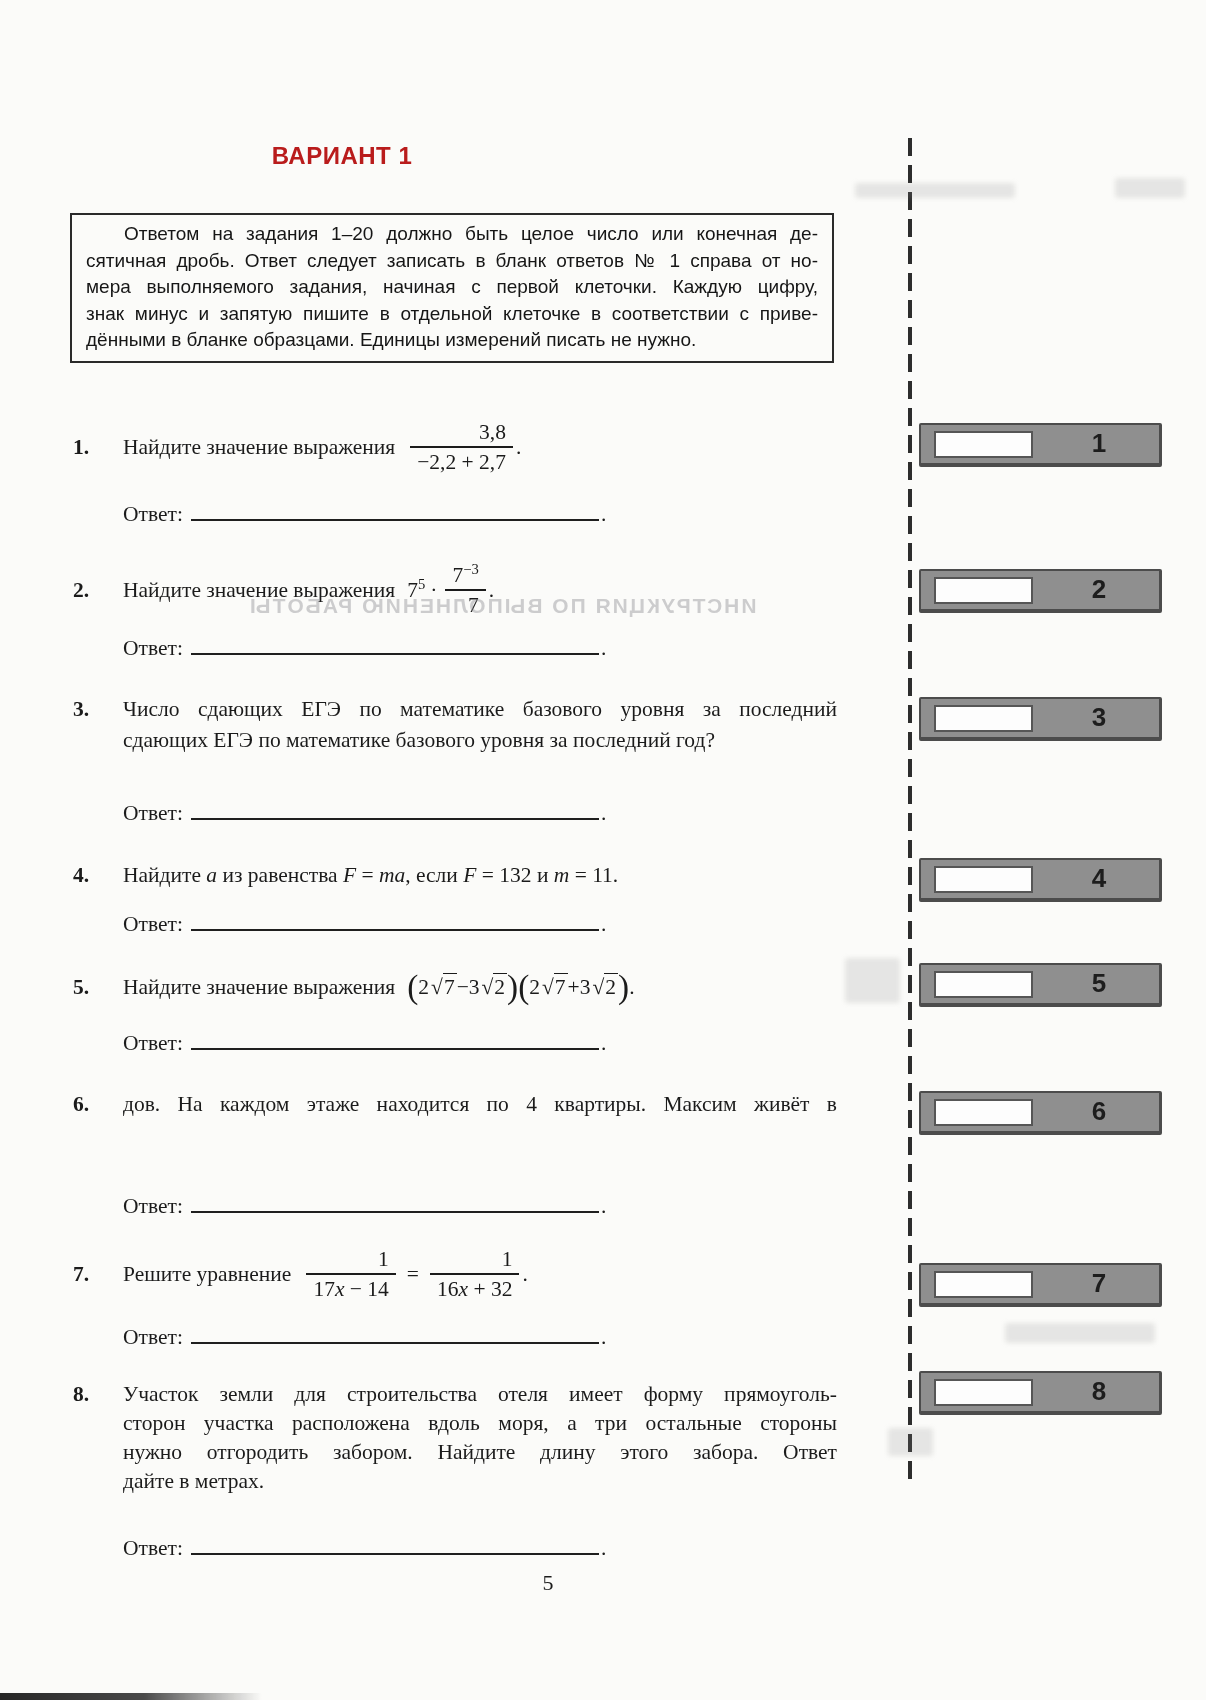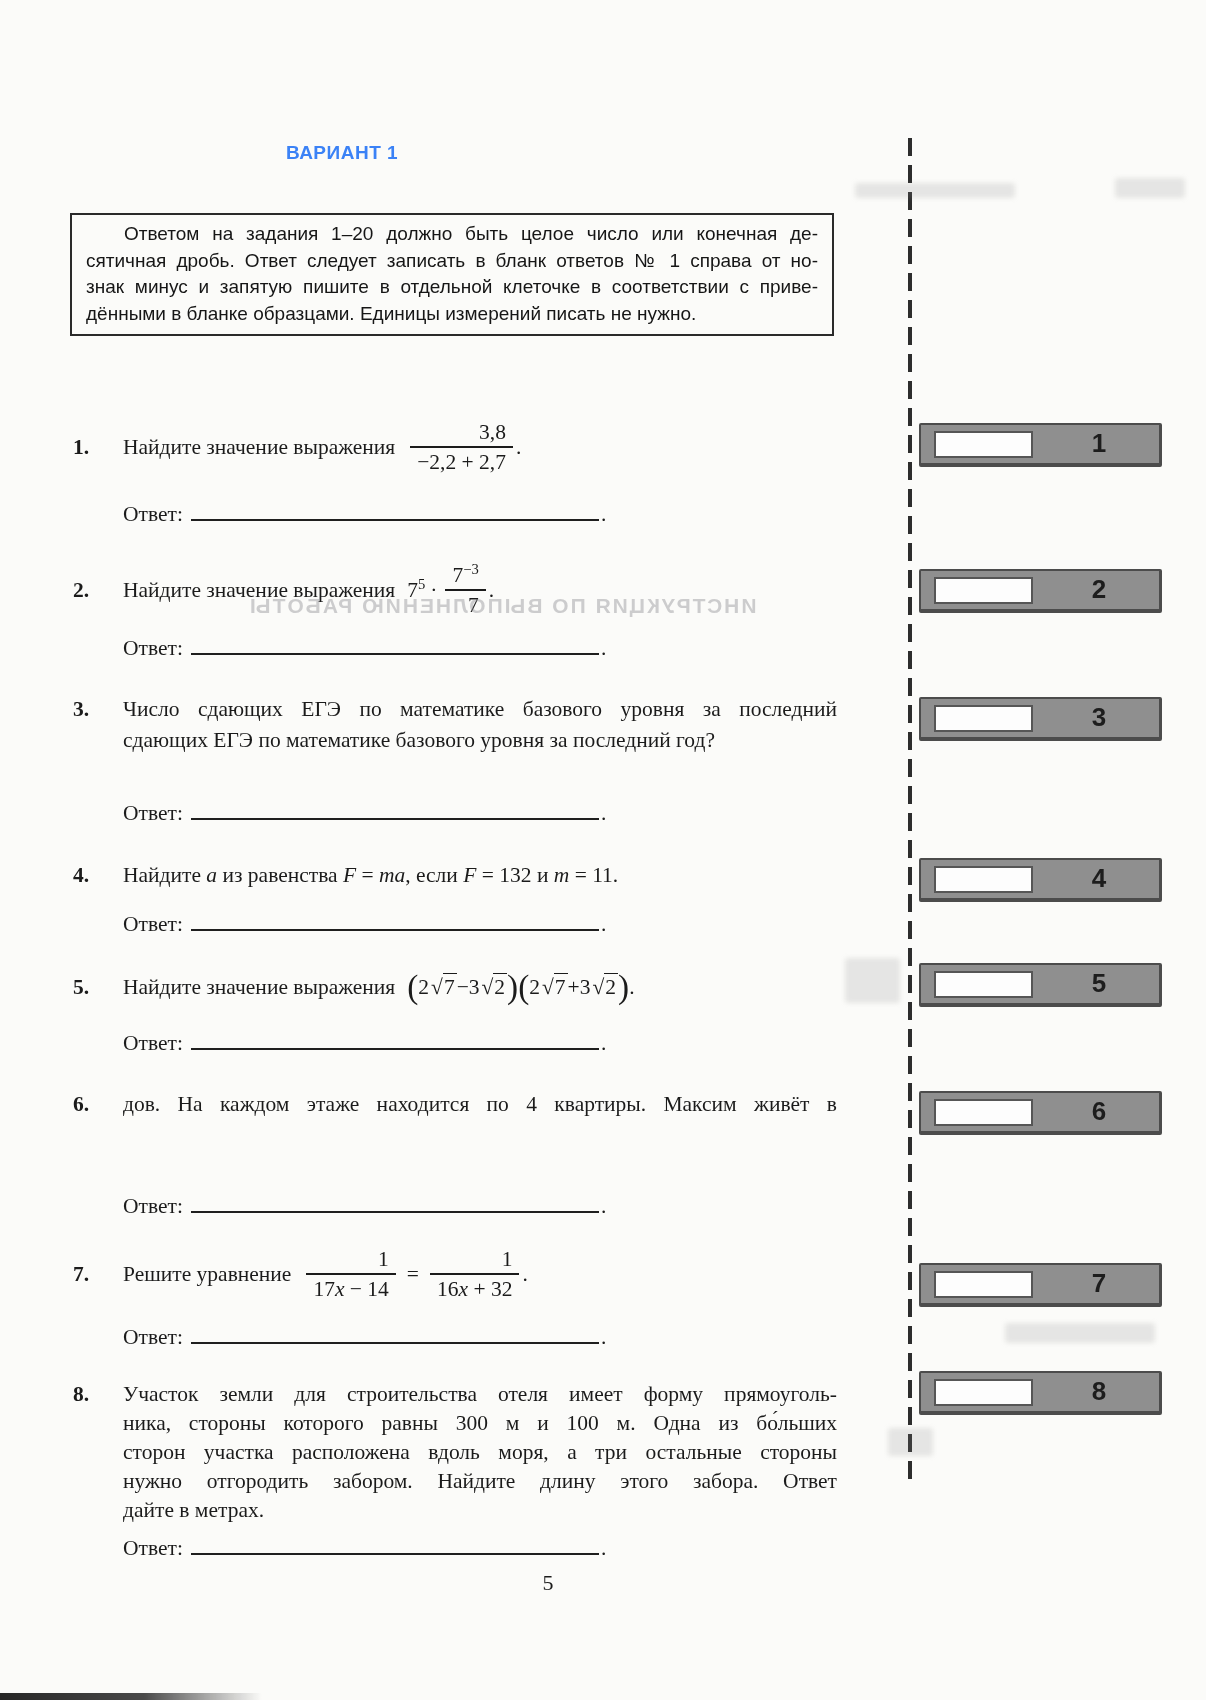--- a/index.html
+++ b/index.html
@@ -11,21 +11,21 @@
     background:#fbfbf9;
     overflow:hidden;
     font-family:"Liberation Serif","DejaVu Serif",serif;
     color:#1b1b1b;
   }
   
   .title{
     position:absolute;top:142px;left:92px;width:500px;
     margin:0;text-align:center;
     font-family:"Liberation Sans","DejaVu Sans",sans-serif;
-    font-weight:bold;font-size:19px;letter-spacing:.5px;color:#3b82f6;
+    font-weight:bold;font-size:24px;letter-spacing:.5px;color:#b91c1c;
   }
   
   .instr{
     position:absolute;top:213px;left:70px;width:732px;
     border:2px solid #2a2a2a;
     padding:6px 14px 7px 14px;
     font-family:"Liberation Sans","DejaVu Sans",sans-serif;
     font-size:19px;line-height:26.5px;color:#161616;
   }
   .il{white-space:nowrap;}
@@ -100,20 +100,21 @@
 </head>
 <body>
 
 <div class="page">
 
   <h1 class="title">ВАРИАНТ 1</h1>
 
   <div class="instr">
     <div class="il just first">Ответом на задания 1–20 должно быть целое число или конечная де-</div>
     <div class="il just">сятичная дробь. Ответ следует записать в бланк ответов № 1 справа от но-</div>
+    <div class="il just">мера выполняемого задания, начиная с первой клеточки. Каждую цифру,</div>
     <div class="il just">знак минус и запятую пишите в отдельной клеточке в соответствии с приве-</div>
     <div class="il">дёнными в бланке образцами. Единицы измерений писать не нужно.</div>
   </div>
 
   <div class="prow" style="top:405px;height:84px;">
     <span class="pnum">1.</span>
     <span class="ptxt">Найдите значение выражения</span>
     <span class="frac">
         <span class="fn">3,8</span>
         <span class="fd">−2,2 + 2,7</span>
@@ -207,21 +208,20 @@
     <span>.</span>
   </div>
   <div class="arow" style="top:1325px;">
     <span class="albl">Ответ:</span><span class="aline"></span><span class="adot">.</span>
   </div>
 
   <div class="pblock" style="top:1380px;line-height:29px;">
     <span class="pnum">8.</span>
     <div class="ptext">
       <div class="pl just">Участок земли для строительства отеля имеет форму прямоуголь-</div>
-      <div class="pl just">ника, стороны которого равны 300 м и 100 м. Одна из бо́льших</div>
       <div class="pl just">сторон участка расположена вдоль моря, а три остальные стороны</div>
       <div class="pl just">нужно отгородить забором. Найдите длину этого забора. Ответ</div>
       <div class="pl">дайте в метрах.</div>
     </div>
   </div>
   <div class="arow" style="top:1536px;">
     <span class="albl">Ответ:</span><span class="aline"></span><span class="adot">.</span>
   </div>
 
   <div class="sep"></div>

